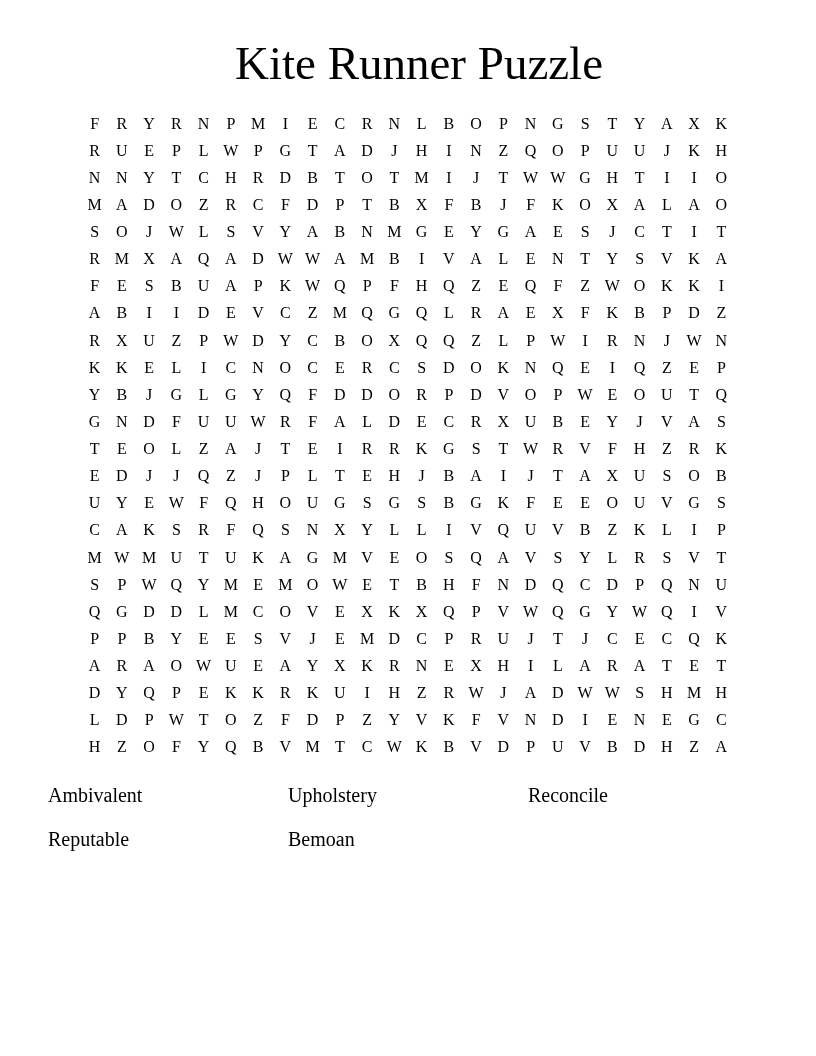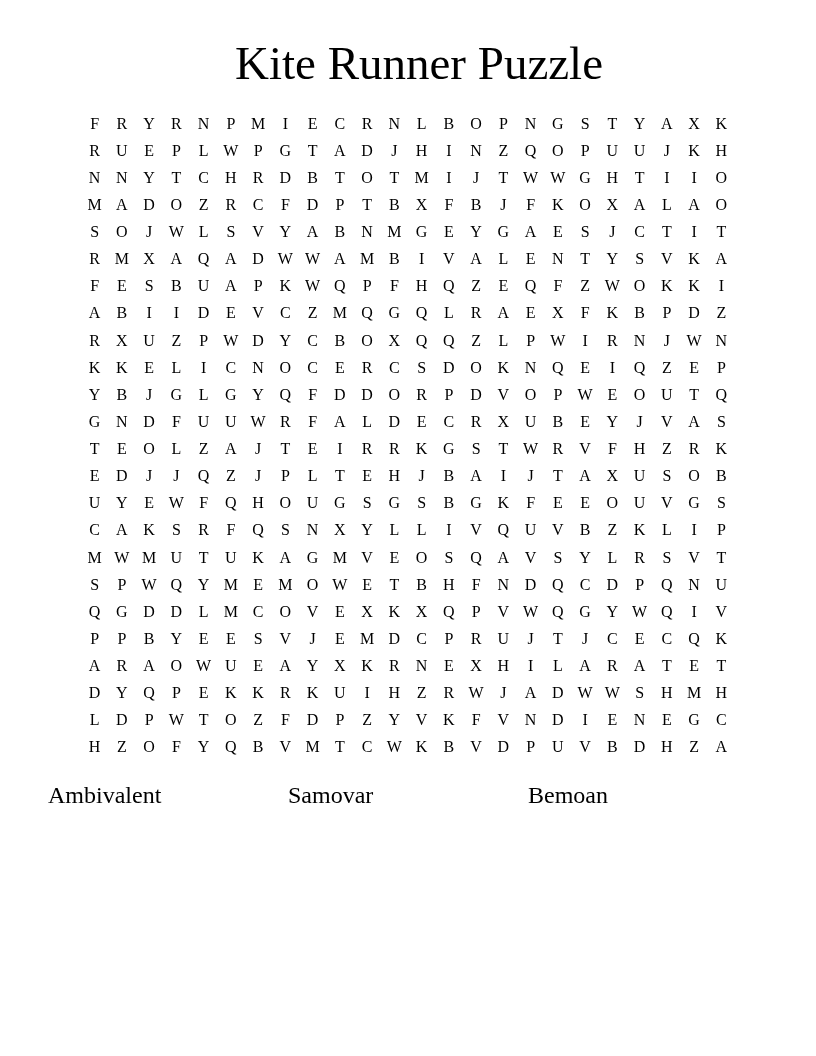--- a/index.html
+++ b/index.html
@@ -47,21 +47,21 @@
     position: absolute;
     top: 773px;
     left: 48px;
     display: grid;
     grid-template-columns: 240px 240px 240px;
     grid-auto-rows: 44.3px;
   }
   .word-list .word {
     display: flex;
     align-items: center;
-    font-size: 24px;
+    font-size: 20px;
     font-family: "Liberation Serif", serif;
     color: #000000;
   }
 </style>
 </head>
 <body>
 
 <div>
   <h1 class="title">Kite Runner Puzzle</h1>
   <div class="letter-grid" id="letter-grid">
@@ -637,16 +637,18 @@
       <span class="cell">U</span>
       <span class="cell">V</span>
       <span class="cell">B</span>
       <span class="cell">D</span>
       <span class="cell">H</span>
       <span class="cell">Z</span>
       <span class="cell">A</span>
     </div>
   <div class="word-list" id="word-list">
       <div class="word">Ambivalent</div>
-      <div class="word">Samovar</div>
+      <div class="word">Upholstery</div>
+      <div class="word">Reconcile</div>
+      <div class="word">Reputable</div>
       <div class="word">Bemoan</div>
     </div>
 </div>
 
 </body></html>

